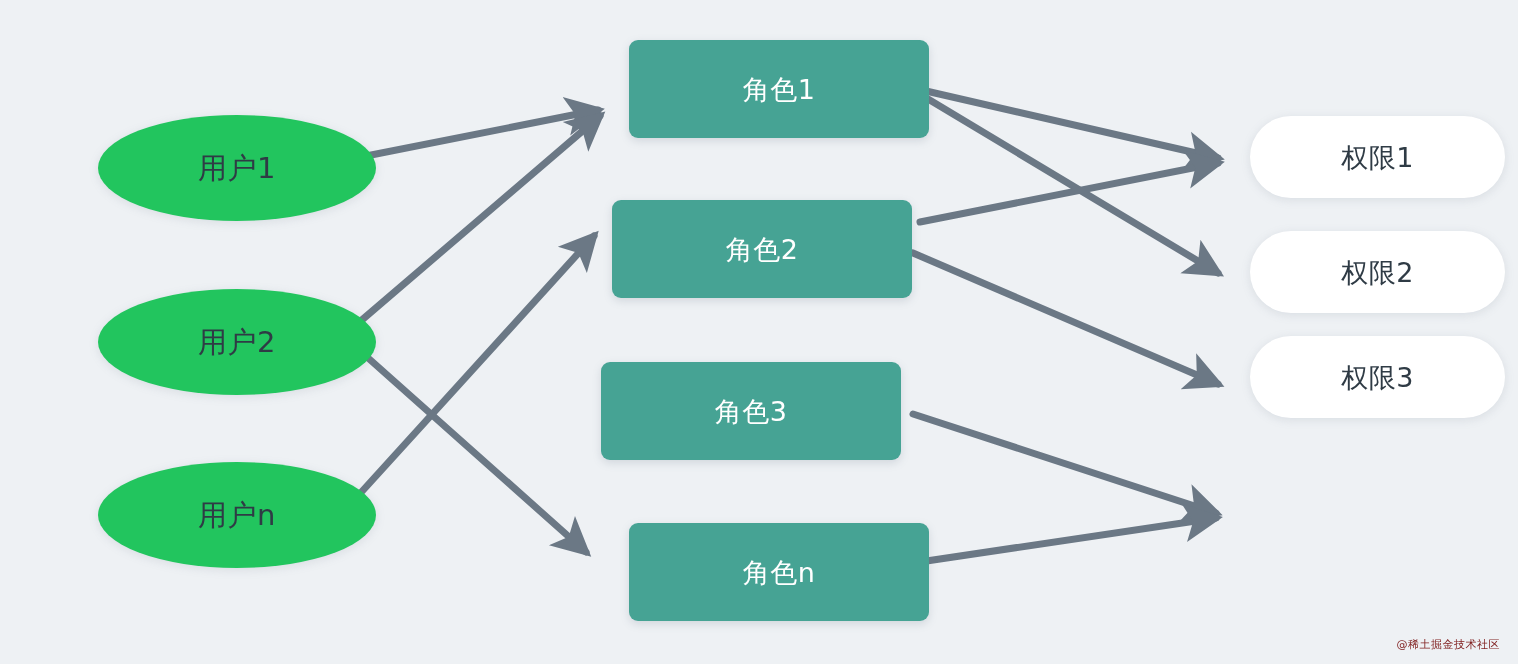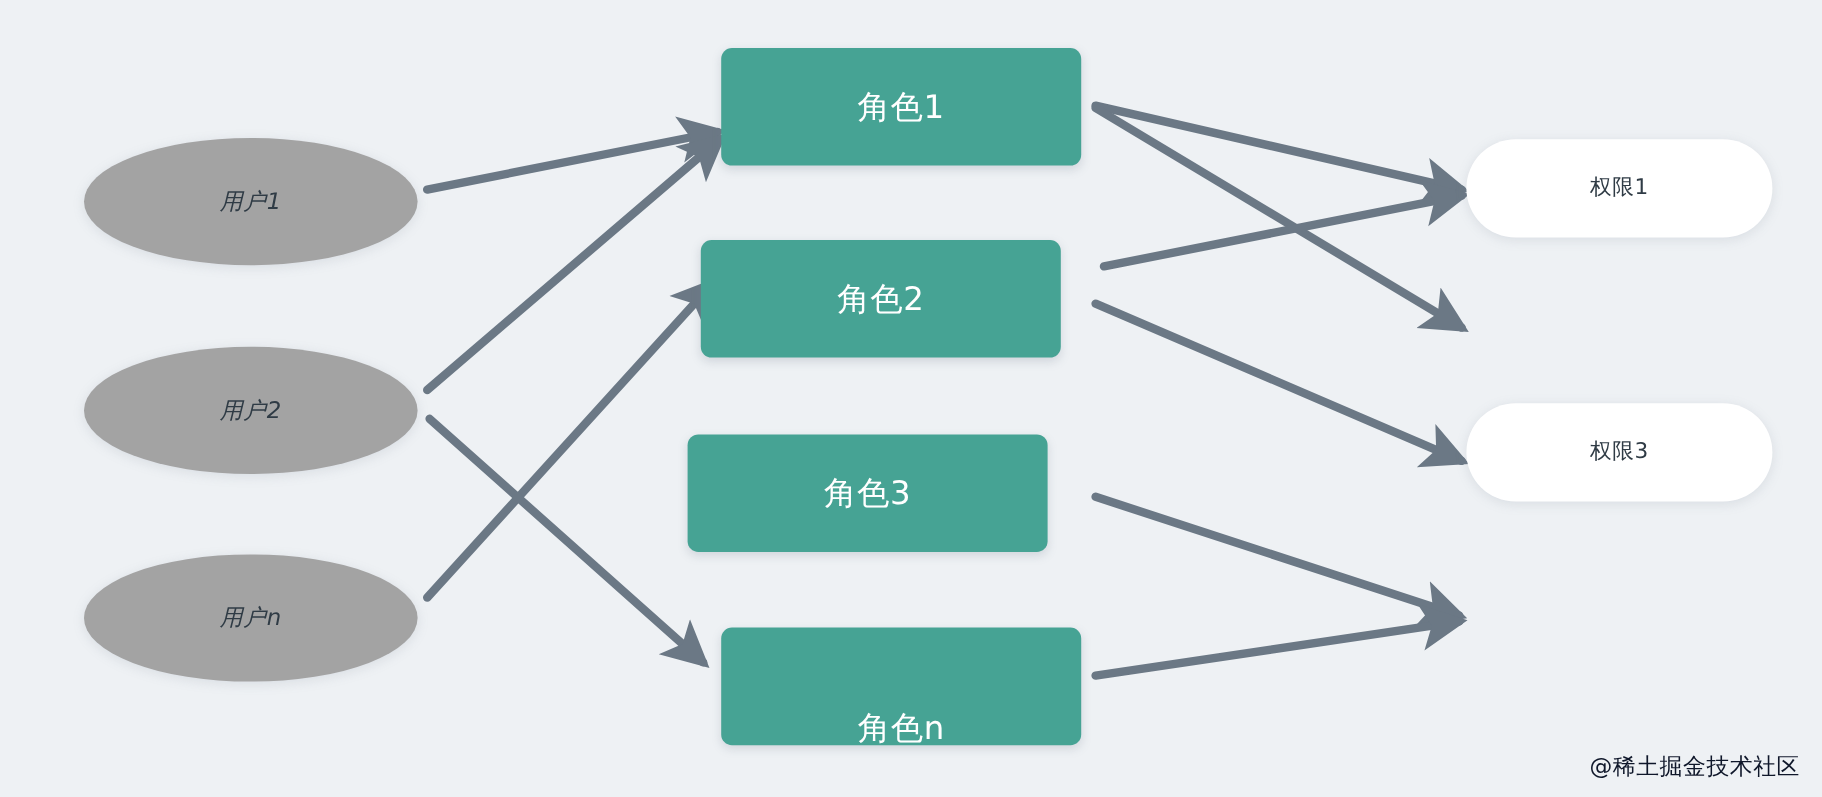--- a/index.html
+++ b/index.html
@@ -26,59 +26,59 @@
     pointer-events: none;
   }
   .node {
     position: absolute;
     display: flex;
     align-items: center;
     justify-content: center;
     box-sizing: border-box;
     text-align: center;
     line-height: 1;
+    margin-left: 28px;
   }
   .user-node {
     width: 278px;
     height: 106px;
     border-radius: 50%;
-    background: #a3a3a3;
+    background: #22c55e;
     color: #2f3b45;
-    font-size: 19px;
+    font-size: 29px;
     box-shadow: 0 2px 10px rgba(120,135,150,0.18);
-    font-style: italic;
   }
   .role-node {
     width: 300px;
     height: 98px;
     border-radius: 9px;
     background: #46a394;
     color: #ffffff;
     font-size: 27px;
     box-shadow: 0 3px 8px rgba(110,125,140,0.22);
   }
   .perm-node {
     width: 255px;
     height: 82px;
     border-radius: 41px;
     background: #ffffff;
     color: #2f3b45;
-    font-size: 18px;
+    font-size: 27px;
     box-shadow: 0 2px 10px rgba(120,135,150,0.18);
   }
   .node-label {
     display: block;
     letter-spacing: 0.5px;
   }
   #watermark {
     position: absolute;
     right: 18px;
     bottom: 12px;
-    font-size: 19px;
-    color: #0f172a;
+    font-size: 11px;
+    color: #7f1d1d;
     letter-spacing: 0.5px;
   }
 </style>
 </head>
 <body>
 
 <div id="stage" style="background: rgb(238, 241, 244);">
 
   <svg id="edges" viewBox="0 0 1518 664" xmlns="http://www.w3.org/2000/svg">
     <defs>
@@ -112,25 +112,28 @@
 
   <div class="node role-node" style="left: 601px; top: 40px;">
     <span class="node-label">角色1</span>
   </div>
   <div class="node role-node" style="left: 584px; top: 200px; text-align: center;">
     <span class="node-label">角色2</span>
   </div>
   <div class="node role-node" style="left: 573px; top: 362px;">
     <span class="node-label">角色3</span>
   </div>
-  <div class="node role-node" style="left: 601px; top: 523px; align-items: flex-end;">
+  <div class="node role-node" style="left: 601px; top: 523px;">
     <span class="node-label">角色n</span>
   </div>
 
   <div class="node perm-node" style="left: 1222px; top: 116px;">
     <span class="node-label">权限1</span>
+  </div>
+  <div class="node perm-node" style="left: 1222px; top: 231px;">
+    <span class="node-label">权限2</span>
   </div>
   <div class="node perm-node" style="left: 1222px; top: 336px;">
     <span class="node-label">权限3</span>
   </div>
 
   <div id="watermark">@稀土掘金技术社区</div>
 </div>
 
 </body></html>

